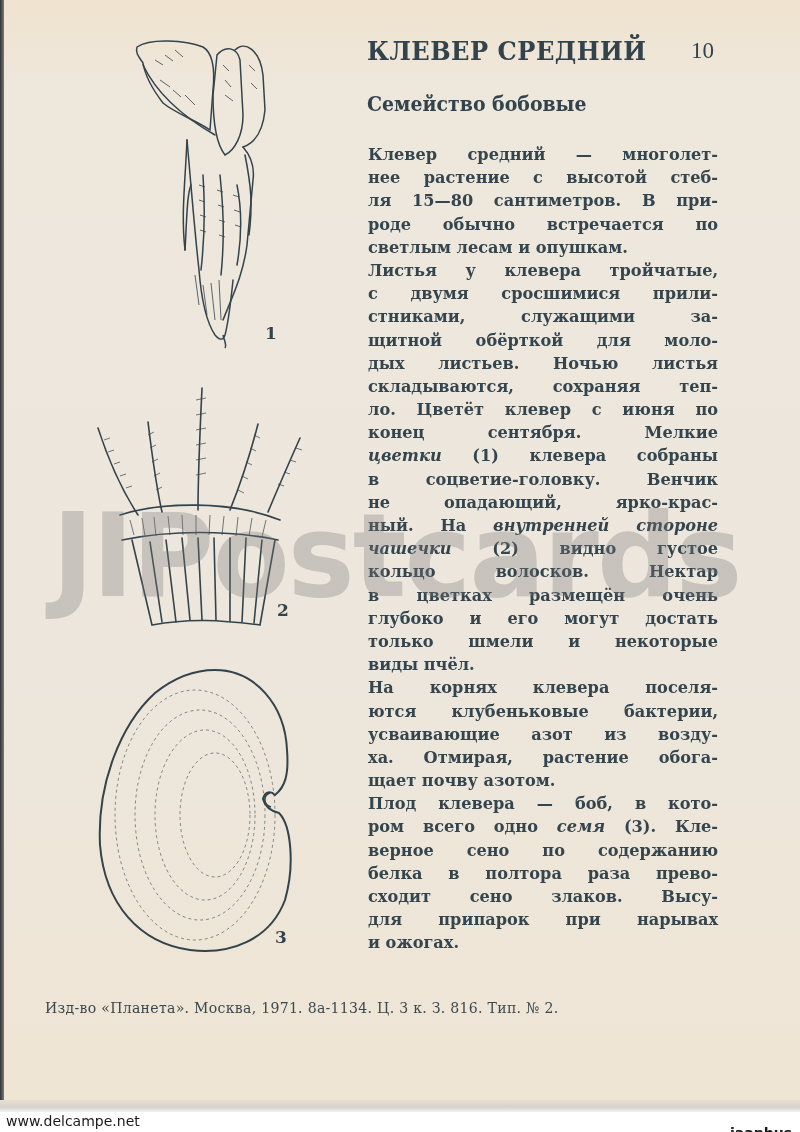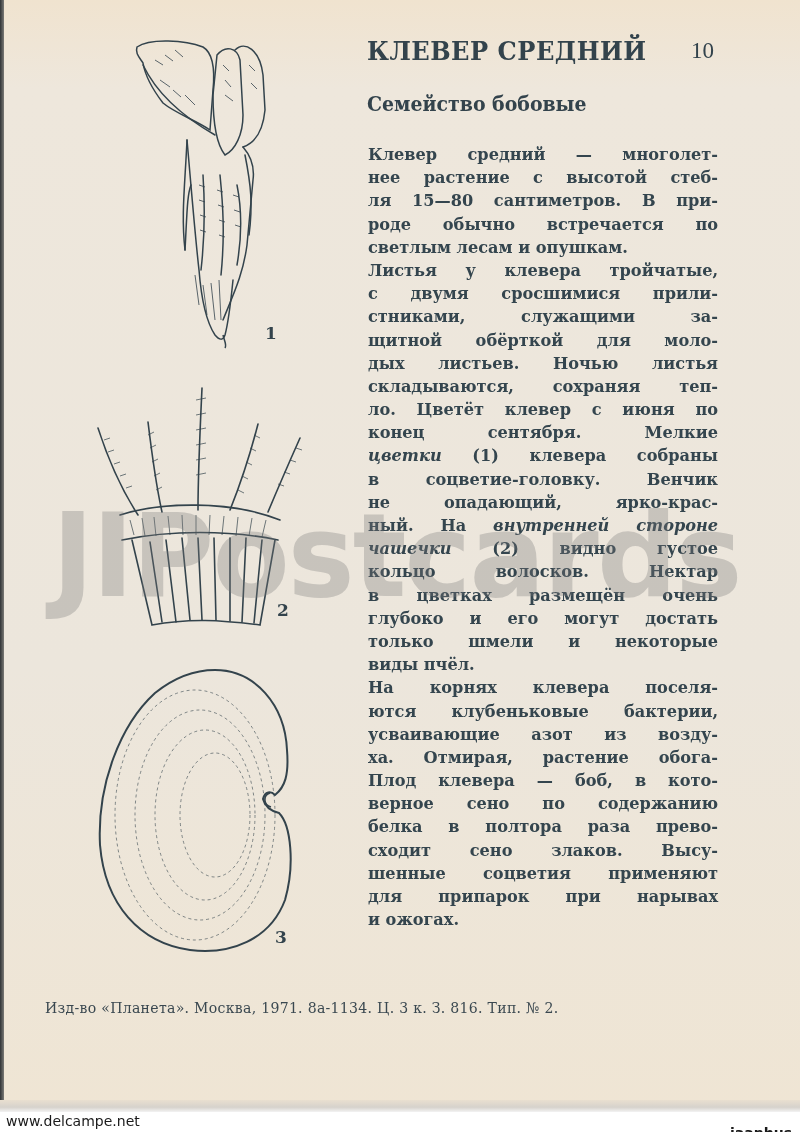--- a/index.html
+++ b/index.html
@@ -192,25 +192,26 @@
       <span class="line"><span class="inner"><span class="it">чашечки</span><span> (2) видно густое</span></span></span>
       <span class="line"><span class="inner"><span>кольцо волосков. Нектар</span></span></span>
       <span class="line"><span class="inner"><span>в цветках размещён очень</span></span></span>
       <span class="line"><span class="inner"><span>глубоко и его могут достать</span></span></span>
       <span class="line"><span class="inner"><span>только шмели и некоторые</span></span></span>
       <span class="line last"><span class="inner"><span>виды пчёл.</span></span></span>
       <span class="line"><span class="inner"><span>На корнях клевера поселя-</span></span></span>
       <span class="line"><span class="inner"><span>ются клубеньковые бактерии,</span></span></span>
       <span class="line"><span class="inner"><span>усваивающие азот из возду-</span></span></span>
       <span class="line"><span class="inner"><span>ха. Отмирая, растение обога-</span></span></span>
+      <span class="line last"><span class="inner"><span>щает почву азотом.</span></span></span>
       <span class="line"><span class="inner"><span>Плод клевера — боб, в кото-</span></span></span>
+      <span class="line"><span class="inner"><span>ром всего одно </span><span class="it">семя</span><span> (3). Кле-</span></span></span>
       <span class="line"><span class="inner"><span>верное сено по содержанию</span></span></span>
       <span class="line"><span class="inner"><span>белка в полтора раза прево-</span></span></span>
       <span class="line"><span class="inner"><span>сходит сено злаков. Высу-</span></span></span>
-      <span class="line"><span class="inner"><span>шенные соцветия применяют</span></span></span>
       <span class="line"><span class="inner"><span>для припарок при нарывах</span></span></span>
       <span class="line last"><span class="inner"><span>и ожогах.</span></span></span>
     </div>
 
   <div class="watermark">JIPostcards</div>
 
   <div class="imprint">Изд-во «Планета». Москва, 1971. 8а-1134. Ц. 3 к. З. 816. Тип. № 2.</div>
 </div>
 <div class="card-bottom-shadow"></div>
 

